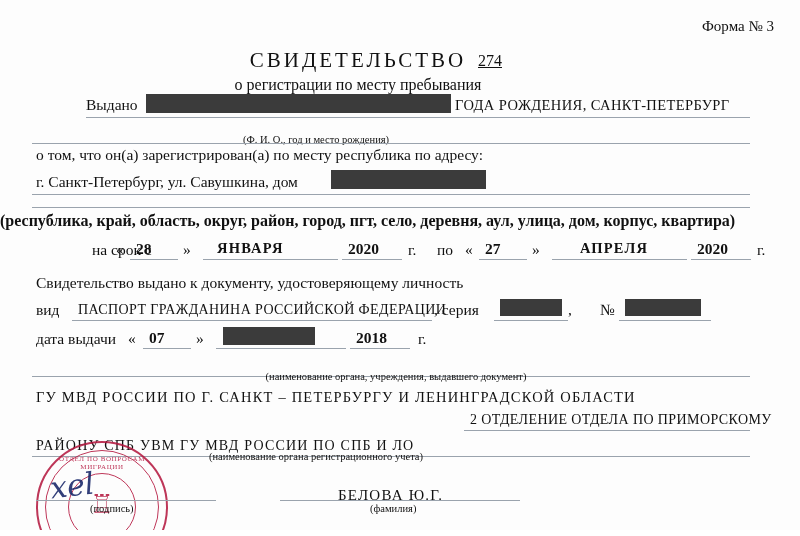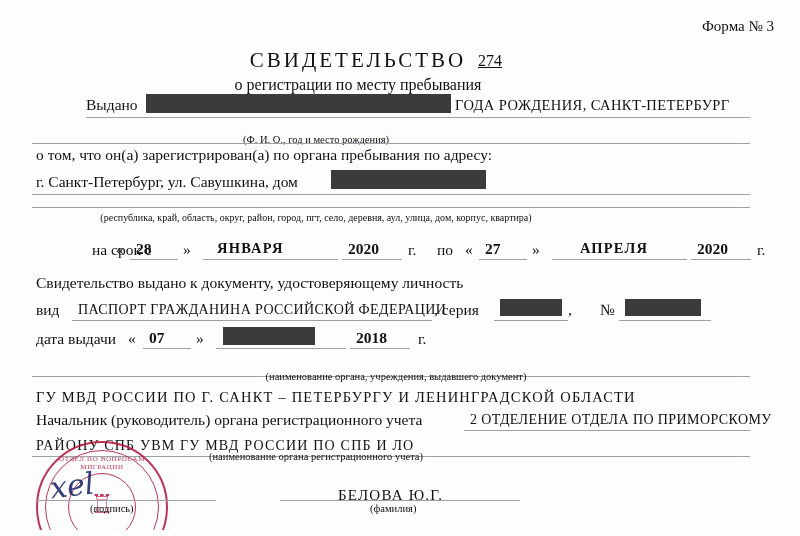--- a/index.html
+++ b/index.html
@@ -187,26 +187,26 @@
   </div>
 
   <div class="txt" style="left:86px; top:96px;">Выдано</div>
   <div class="redact" style="left:146px; top:94px; width:305px; height:19px;"></div>
   <div class="txt caps" style="left:455px; top:97px; font-size:14.5px;">ГОДА РОЖДЕНИЯ, САНКТ-ПЕТЕРБУРГ</div>
   <div class="line" style="left:86px; top:117px; width:664px;"></div>
   <div class="txt-sm label-center" style="top:134px;">(Ф. И. О., год и место рождения)</div>
 
   <div class="line" style="left:32px; top:143px; width:718px;"></div>
 
-  <div class="txt" style="left:36px; top:146px;">о том, что он(а) зарегистрирован(а) по органа пребывания по адресу:</div>
+  <div class="txt" style="left:36px; top:146px;">о том, что он(а) зарегистрирован(а) по месту республика по адресу:</div>
   <div class="txt" style="left:36px; top:173px;">г. Санкт-Петербург, ул. Савушкина, дом</div>
   <div class="redact" style="left:331px; top:170px; width:155px; height:19px;"></div>
   <div class="line" style="left:32px; top:194px; width:718px;"></div>
   <div class="line" style="left:32px; top:207px; width:718px;"></div>
-  <div class="txt-sm label-center" style="top:212px; font-size:10px;">(республика, край, область, округ, район, город, пгт, село, деревня, аул, улица, дом, корпус, квартира)</div>
+  <div class="txt-sm label-center" style="top:212px; font-size:16px;font-weight:bold;">(республика, край, область, округ, район, город, пгт, село, деревня, аул, улица, дом, корпус, квартира)</div>
 
   <div class="txt" style="left:48px; top:241px;margin-left:44px;">на срок с</div>
   <div class="txt" style="left:116px; top:241px;">«</div>
   <div class="txt handwritten" style="left:136px; top:240px;">28</div>
   <div class="line" style="left:130px; top:259px; width:48px;"></div>
   <div class="txt" style="left:183px; top:241px;">»</div>
   <div class="txt handwritten spaced" style="left:217px; top:240px; font-size:14.5px;">ЯНВАРЯ</div>
   <div class="line" style="left:203px; top:259px; width:135px;"></div>
   <div class="txt handwritten" style="left:348px; top:240px;">2020</div>
   <div class="line" style="left:342px; top:259px; width:60px;"></div>
@@ -243,21 +243,20 @@
   <div class="redact" style="left:223px; top:327px; width:92px; height:18px;"></div>
   <div class="line" style="left:216px; top:348px; width:130px;"></div>
   <div class="txt handwritten" style="left:356px; top:329px;">2018</div>
   <div class="line" style="left:350px; top:348px; width:60px;"></div>
   <div class="txt" style="left:418px; top:330px;">г.</div>
 
   <div class="txt spaced" style="left:36px; top:356px; font-size:14.5px;margin-top:33px;">ГУ  МВД  РОССИИ  ПО  Г. САНКТ – ПЕТЕРБУРГУ  И  ЛЕНИНГРАДСКОЙ ОБЛАСТИ</div>
   <div class="line" style="left:32px; top:376px; width:718px;"></div>
   <div class="txt-sm" style="left:186px; top:371px; width:420px;">(наименование органа, учреждения, выдавшего документ)</div>
 
-  <div class="txt" style="left:36px; top:411px;">Начальник (руководитель) органа регистрационного учета</div>
   <div class="txt caps" style="left:470px; top:412px; font-size:14px;">2 ОТДЕЛЕНИЕ ОТДЕЛА  ПО ПРИМОРСКОМУ</div>
   <div class="line" style="left:464px; top:430px; width:286px;"></div>
   <div class="txt caps spaced" style="left:36px; top:438px; font-size:14px;">РАЙОНУ СПБ УВМ  ГУ  МВД  РОССИИ  ПО СПБ  И  ЛО</div>
   <div class="line" style="left:32px; top:456px; width:718px;"></div>
   <div class="txt-sm label-center" style="top:451px;">(наименование органа регистрационного учета)</div>
 
   <div class="stamp">
     <div class="stamp-inner"></div>
     <div class="stamp-text-top">ОТДЕЛ  ПО  ВОПРОСАМ  МИГРАЦИИ</div>
     <div class="stamp-eagle">♖</div>

